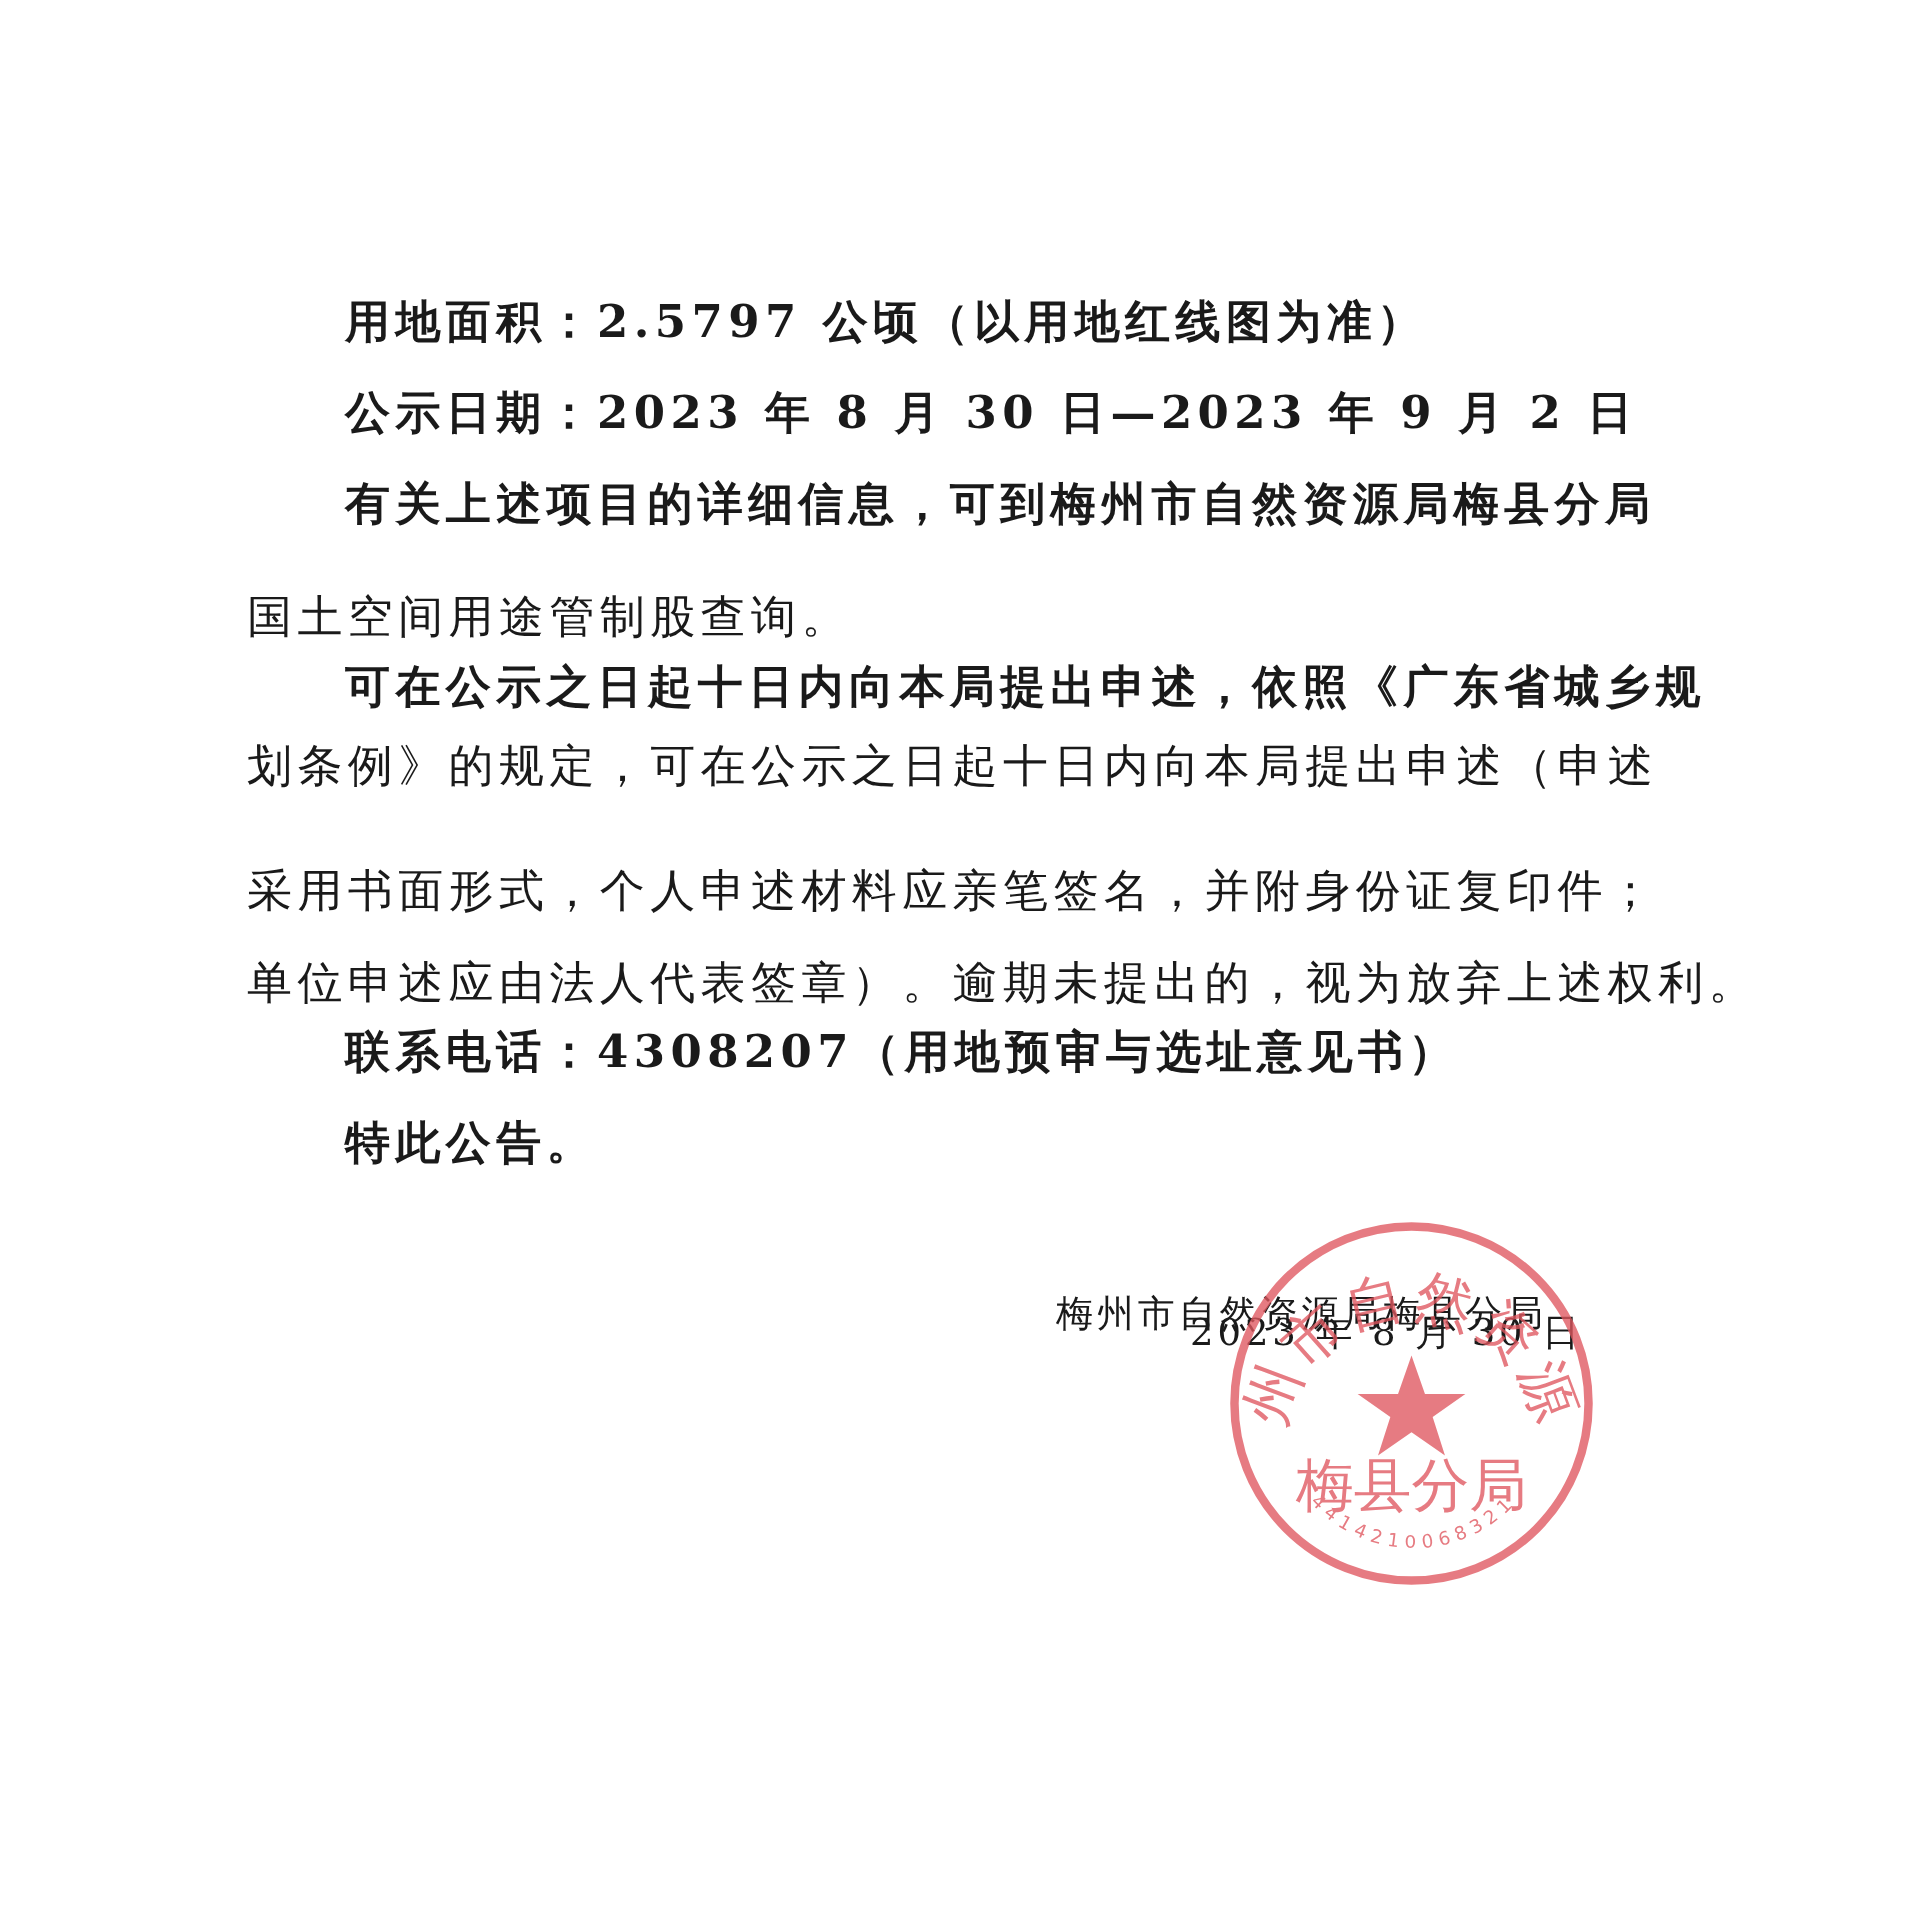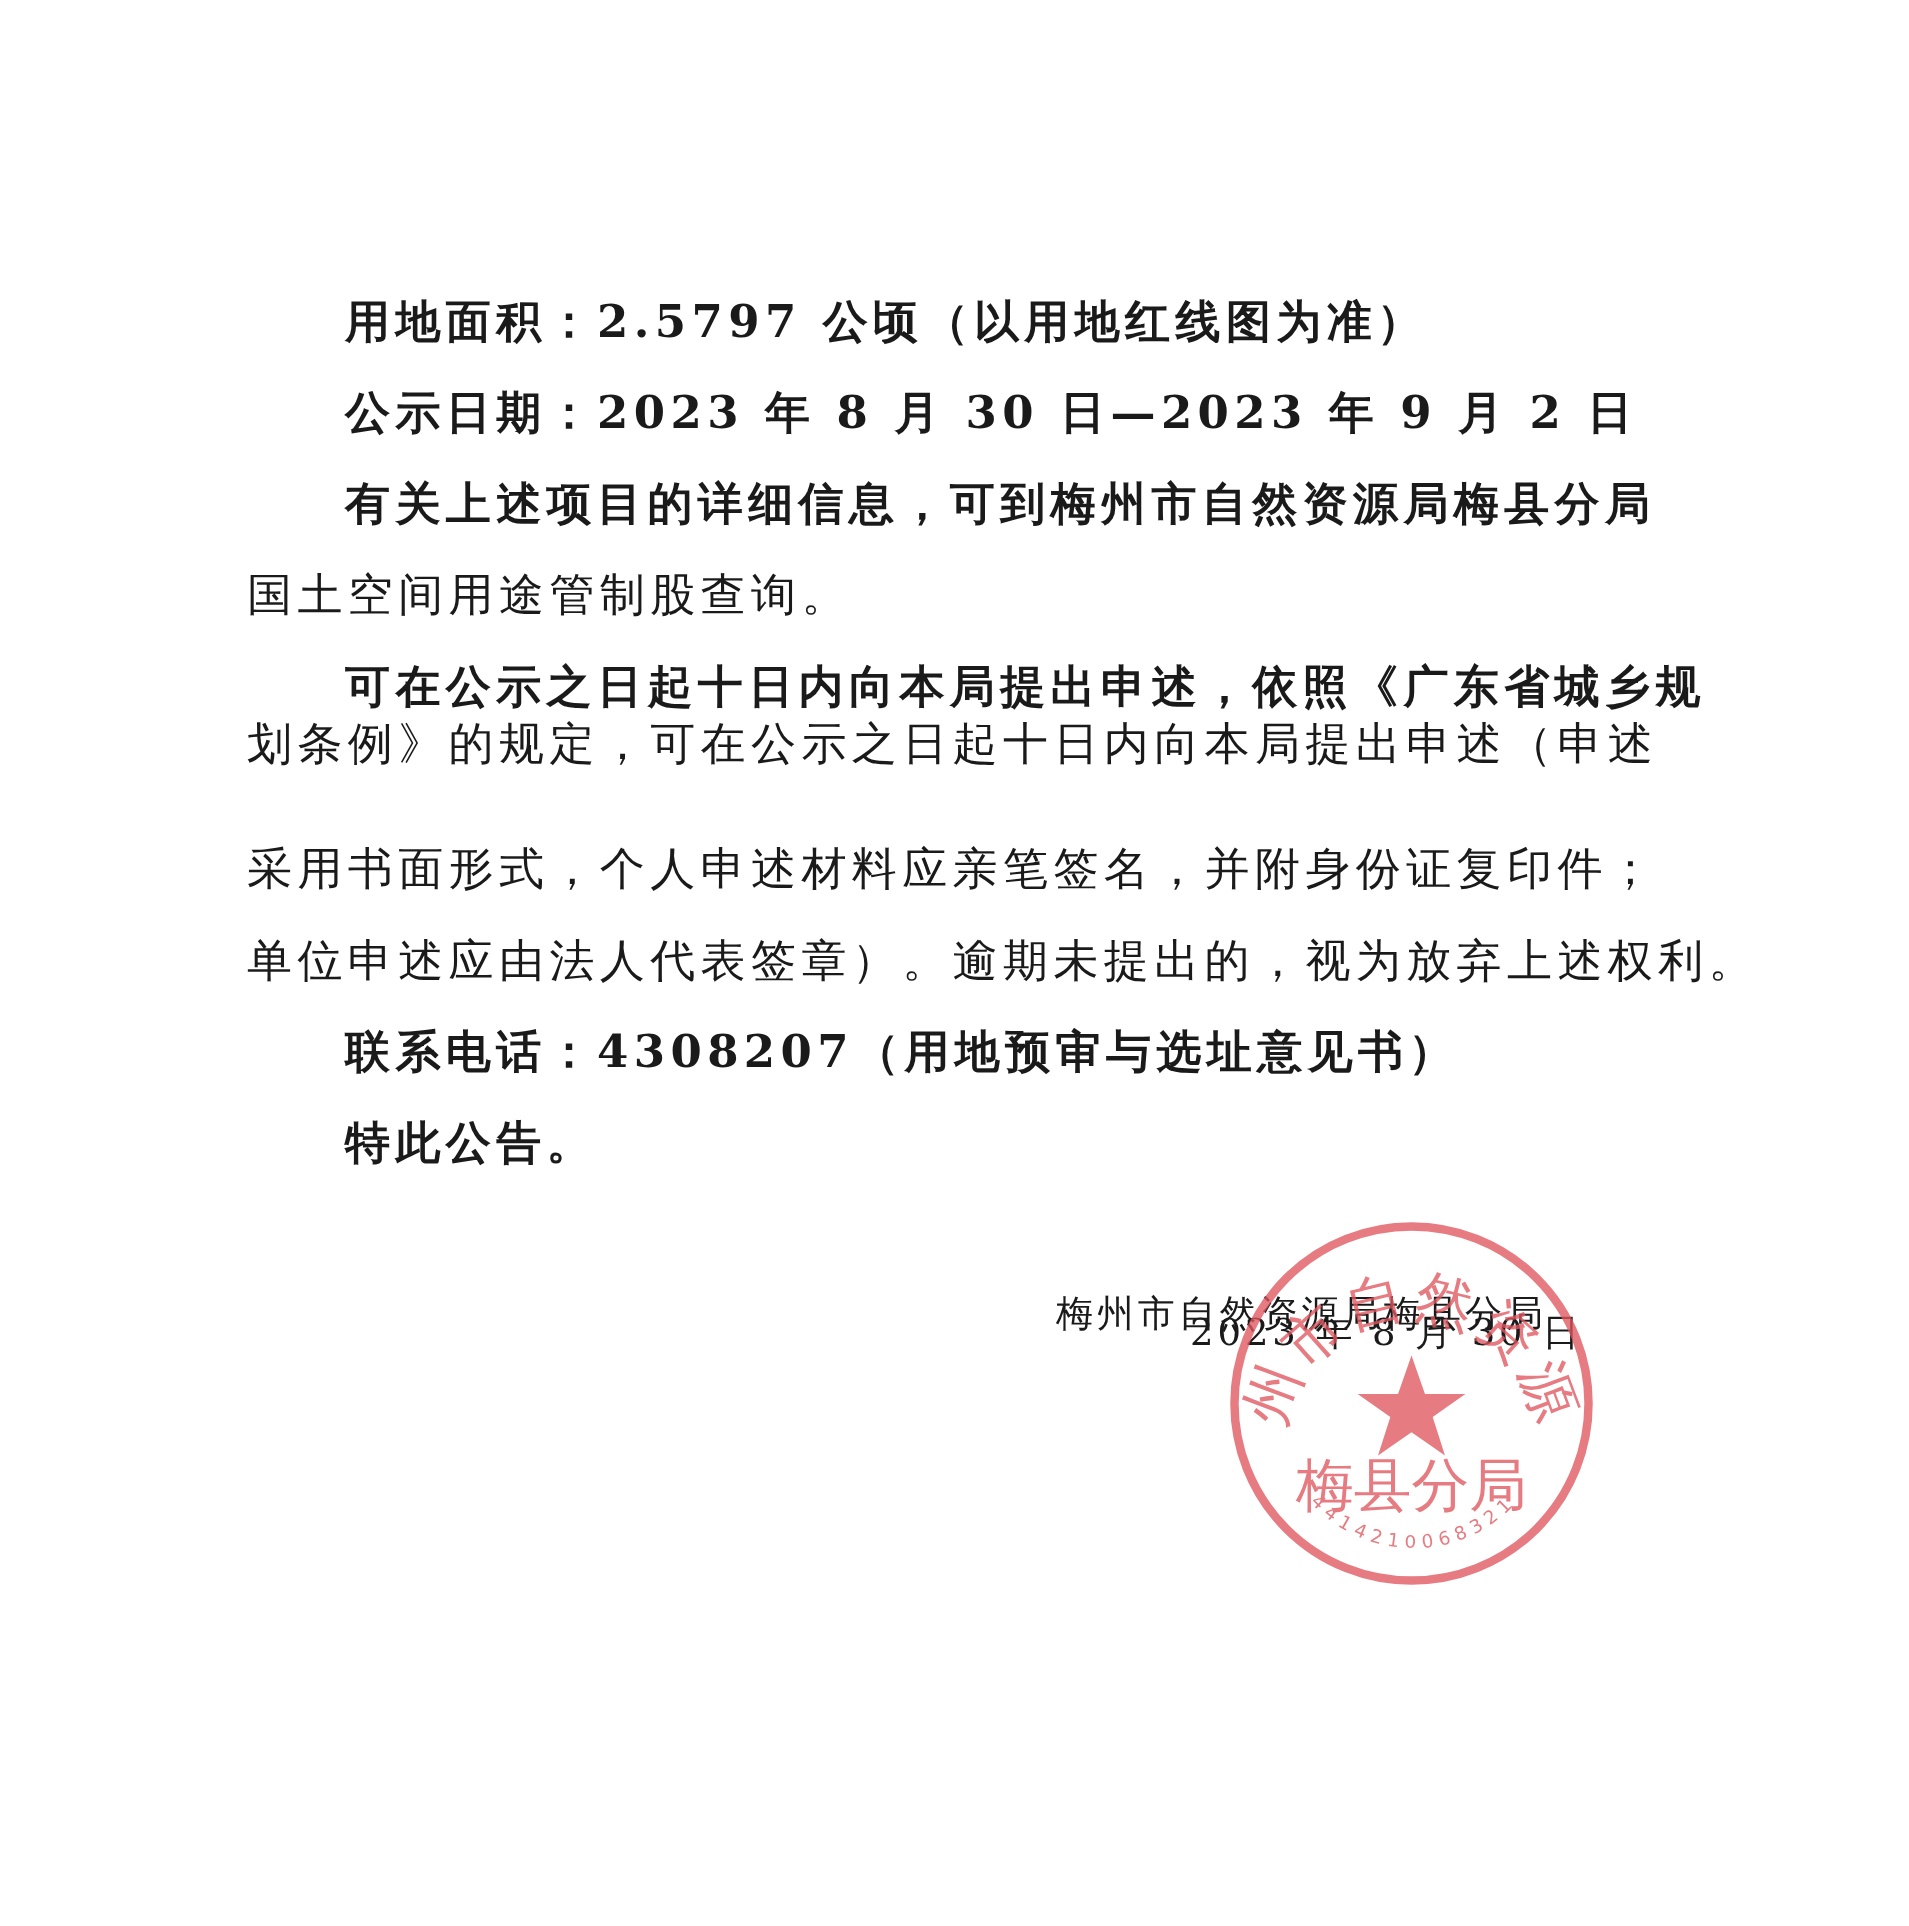--- a/index.html
+++ b/index.html
@@ -1,20 +1,20 @@
 <!DOCTYPE html>
 <html style="font-size:6.2px"><head>
 <meta charset="utf-8">
 <style>
   html, body { margin:0; padding:0; background:#ffffff; }
   body { width:1910px; height:2700px; position:relative; overflow:hidden;
          font-family:"DejaVu Serif","Liberation Serif",serif; color:#1a1a1a; }
   .line { position:absolute; font-size:45px; line-height:1; white-space:nowrap; letter-spacing:5.4px; }
   .ind { left:345px;font-weight:bold; }
-  .wrap { left:247px; }
+  .wrap { left:247px;margin-top:22px; }
   .sig { position:absolute; font-size:37px; white-space:nowrap; letter-spacing:3.9px; }
   .stamp { position:absolute; left:1221px; top:1213px; width:381px; height:381px; }
 </style>
 </head>
 <body>
 
 <div>
   <div class="line ind" style="top:299px">用地面积：2.5797 公顷（以用地红线图为准）</div>
   <div class="line ind" style="top:390px">公示日期：2023 年 8 月 30 日—2023 年 9 月 2 日</div>
   <div class="line ind" style="top:481px">有关上述项目的详细信息，可到梅州市自然资源局梅县分局</div>

